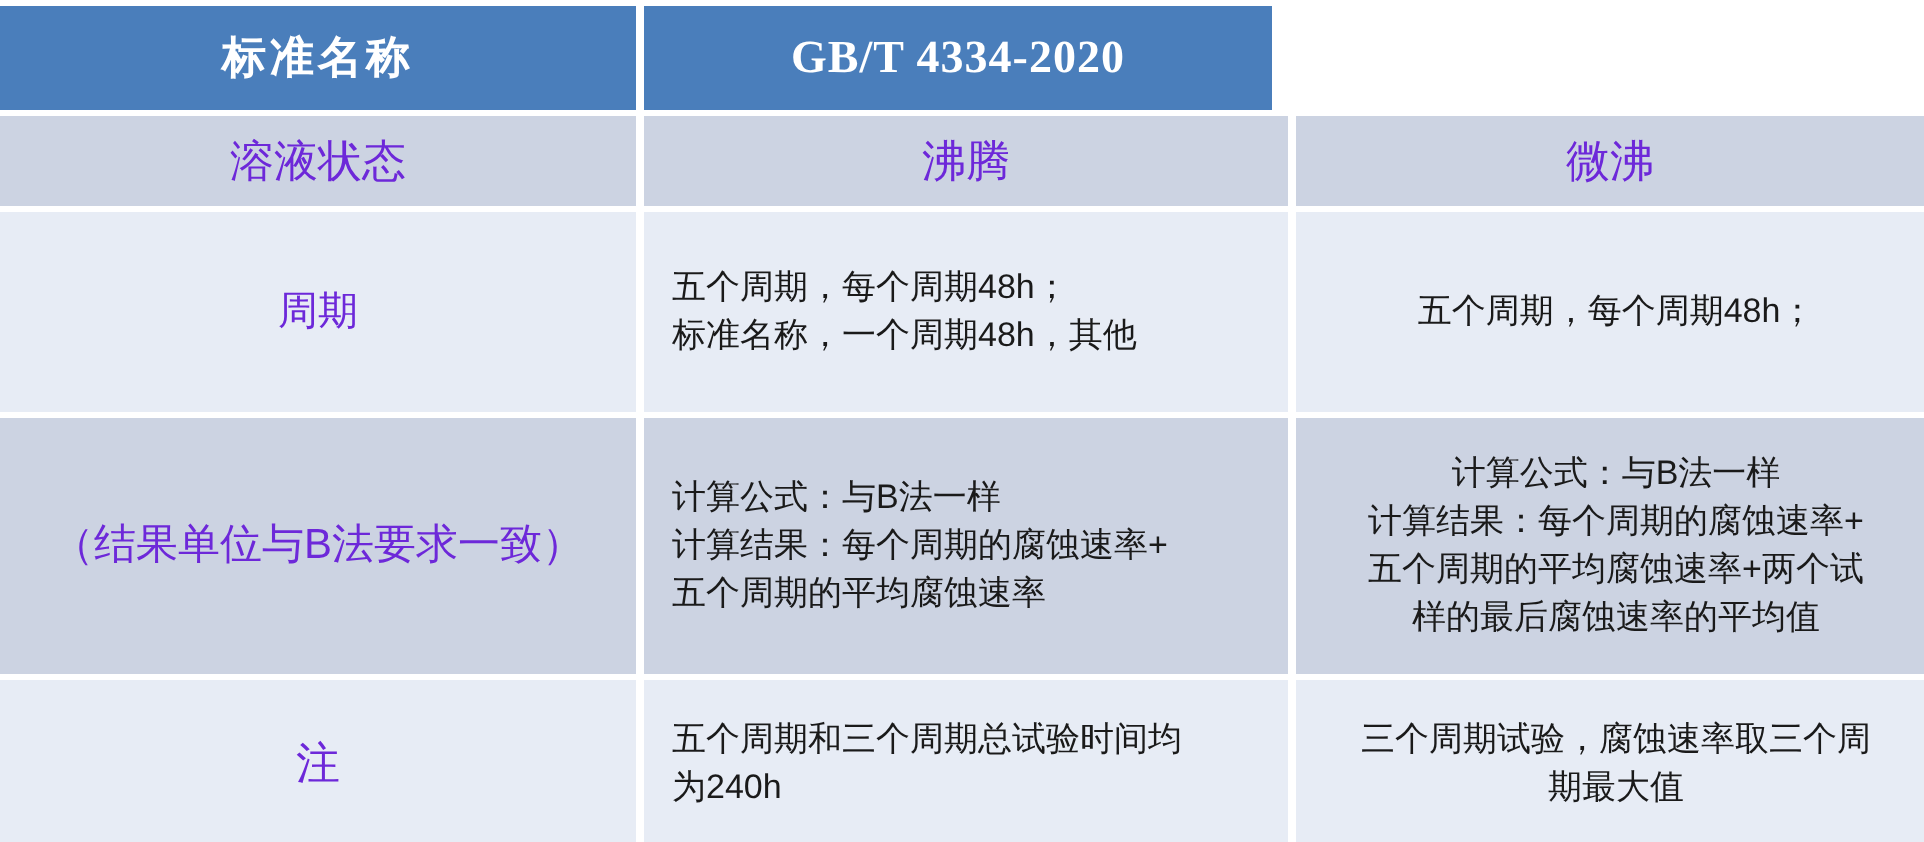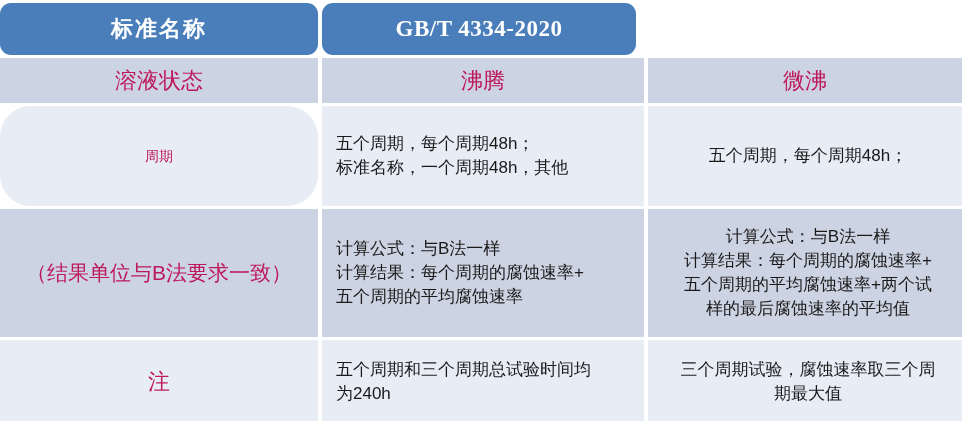--- a/index.html
+++ b/index.html
@@ -47,41 +47,40 @@
   .row-head .t-cell {
     background: #4a7ebb;
     color: #ffffff;
     display: flex;
     align-items: center;
     justify-content: center;
     font-family: "Liberation Serif", "DejaVu Serif", serif;
     font-weight: bold;
     font-size: 23px;
     letter-spacing: 0.5px;
-    border-radius: 11px;
   }
   .row-head .t-cell.cjk-head {
     font-family: "DejaVu Sans", "Liberation Sans", sans-serif;
     font-weight: bold;
     font-size: 22px;
     letter-spacing: 2px;
   }
 
   
   .band-dark  .t-cell { background: #ccd3e2; }
   .band-light .t-cell { background: #e7ecf5; }
 
   .row-gap { height: 3px; background: #ffffff; width: 962px; }
 
   .cell-center {
     display: flex;
     align-items: center;
     justify-content: center;
     text-align: center;
-    color: #be185d;
+    color: #6d28d9;
     font-size: 21px;
     line-height: 1.35;
     padding: 0 10px;
   }
   .cell-center .sub {
     display: block;
   }
 
   .cell-text {
     display: flex;
@@ -94,21 +93,21 @@
   }
   .cell-text .ln { white-space: nowrap; }
 
   .row-solution { height: 45px; }
   .row-cycle    { height: 100px; }
   .row-formula  { height: 128px; }
   .row-note     { height: 84px; }
 
   .row-solution .cell-center { font-size: 22px; }
   .row-note .cell-center     { font-size: 22px; }
-  .row-cycle .cell-center    { font-size: 14px; border-radius: 31px; }
+  .row-cycle .cell-center    { font-size: 20px; }
   .row-formula .cell-center  { font-size: 21px; }
 </style>
 </head>
 <body>
 
 <div id="table-root">
 
   <div class="t-row row-head">
     <div class="t-cell col-1 cjk-head">标准名称</div>
     <div class="t-cell col-3">GB/T 4334-2020</div>

